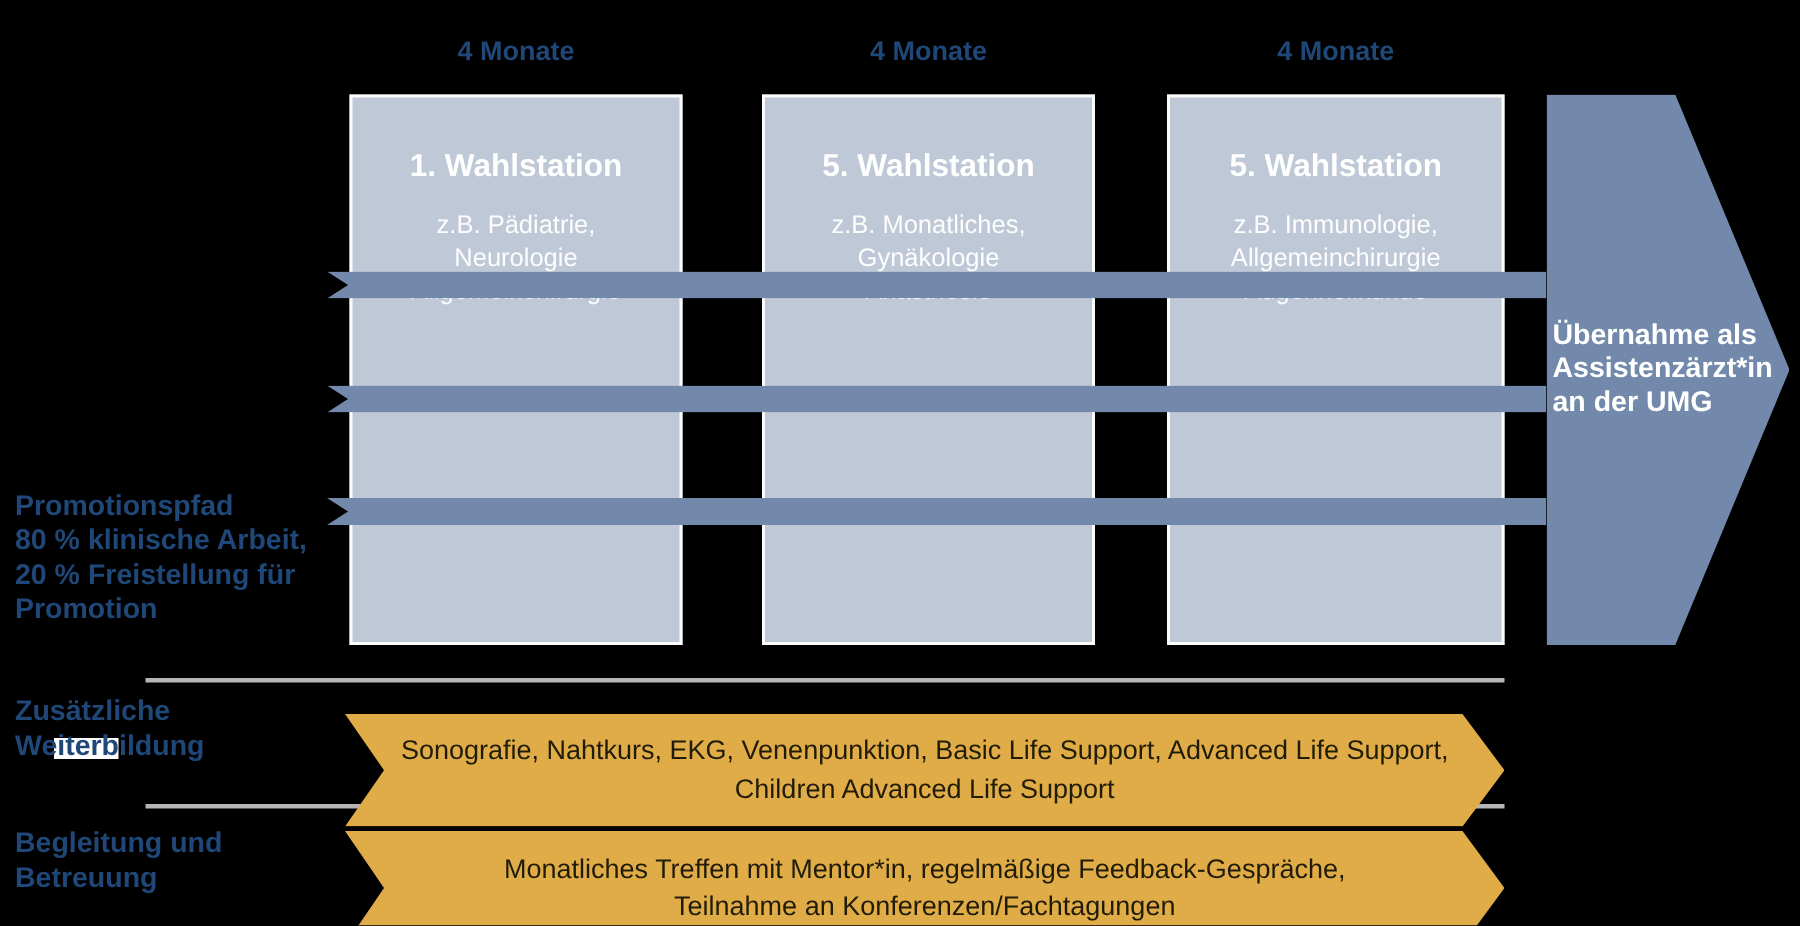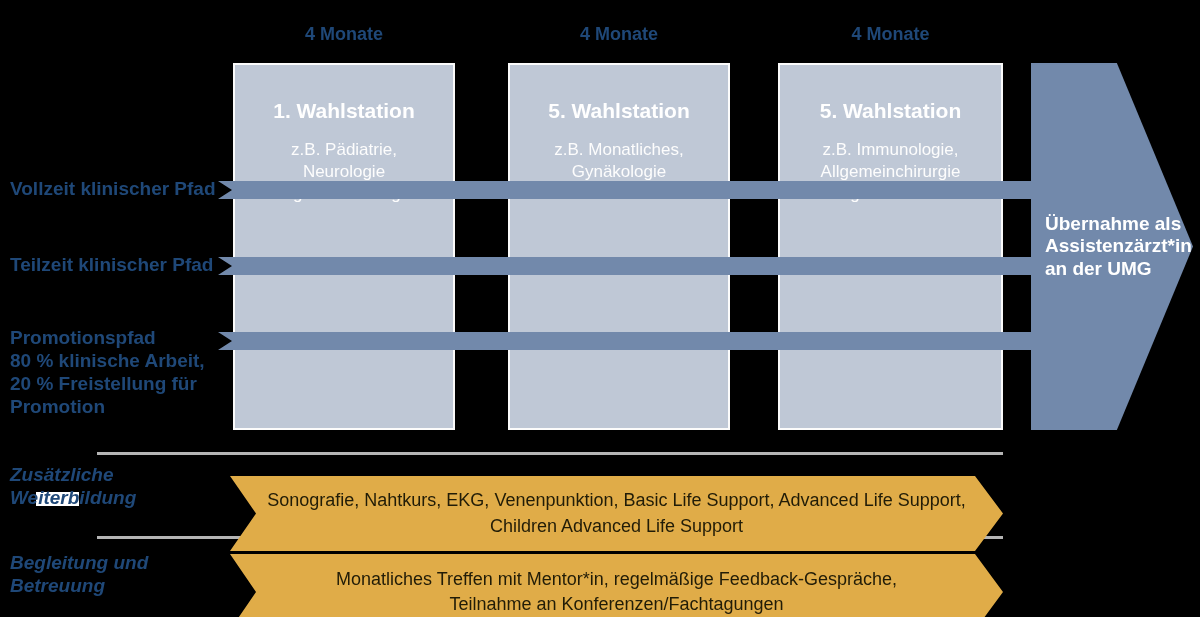--- a/index.html
+++ b/index.html
@@ -18,40 +18,40 @@
   .station-title{margin-top:34px;font-size:21px;font-weight:bold;color:#ffffff;}
   .station-examples{margin-top:16px;font-size:17px;line-height:1.3;color:#fdfdfd;white-space:pre-line;}
   
   .bar{position:absolute;left:218px;width:813px;height:18px;background:#7289ab;
     clip-path:polygon(0 0,100% 0,100% 100%,0 100%,14px 50%);z-index:3;}
   .bar1{top:181px}.bar2{top:257px}.bar3{top:332px}
   
   .big-arrow{position:absolute;left:1031px;top:63px;width:162px;height:367px;
     background:#7289ab;clip-path:polygon(0 0,53% 0,100% 50%,53% 100%,0 100%);
     z-index:4;display:flex;align-items:center;}
-  .big-arrow-label{padding-left:14px;color:#ffffff;font-weight:bold;font-size:19px;
+  .big-arrow-label{padding-left:4px;color:#ffffff;font-weight:bold;font-size:19px;
     line-height:1.18;white-space:pre-line;}
   
   .path-label{position:absolute;left:10px;color:#1f4878;font-weight:bold;font-size:19px;
     line-height:23px;white-space:pre-line;z-index:2;}
   .p1{top:177px}.p2{top:253px}.p3{top:326px}
   
   .hline{position:absolute;left:97px;width:906px;height:3px;background:#b5b5b5;z-index:1;}
   .h1{top:452px}.h2{top:536px}
   
   .banner{position:absolute;left:230px;width:773px;background:#e0ac48;
     clip-path:polygon(0 0,calc(100% - 28px) 0,100% 50%,calc(100% - 28px) 100%,0 100%,26px 50%);
     color:#211c07;display:flex;align-items:center;justify-content:center;
     text-align:center;font-size:18px;line-height:1.4;z-index:2;}
   .banner1{top:476px;height:75px}
   .banner2{top:554px;height:76px}
   .banner-text{white-space:pre-line;padding:0 34px;}
   
   .extra-label{position:absolute;left:10px;color:#1f4878;font-weight:bold;font-size:19px;
-    line-height:23px;white-space:pre-line;z-index:2;font-style:italic;}
+    line-height:23px;white-space:pre-line;z-index:2;}
   .e1{top:463px}.e2{top:551px}
   .white-patch{position:absolute;left:36px;top:492px;width:43px;height:14px;
     background:#ffffff;z-index:1;}
 </style>
 </head>
 <body>
 
 <div class="stage">
 
   <div class="duration d1">4 Monate</div>
@@ -80,22 +80,20 @@
   <div class="bar bar1"></div>
   <div class="bar bar2"></div>
   <div class="bar bar3"></div>
 
   <div class="big-arrow">
     <div class="big-arrow-label">Übernahme als
 Assistenzärzt*in
 an der UMG</div>
   </div>
 
-  <div class="path-label p1">Vollzeit klinischer Pfad</div>
-  <div class="path-label p2">Teilzeit klinischer Pfad</div>
   <div class="path-label p3">Promotionspfad
 80 % klinische Arbeit,
 20 % Freistellung für
 Promotion</div>
 
   <div class="hline h1"></div>
   <div class="hline h2"></div>
 
   <div class="banner banner1">
     <div class="banner-text">Sonografie, Nahtkurs, EKG, Venenpunktion, Basic Life Support, Advanced Life Support,

